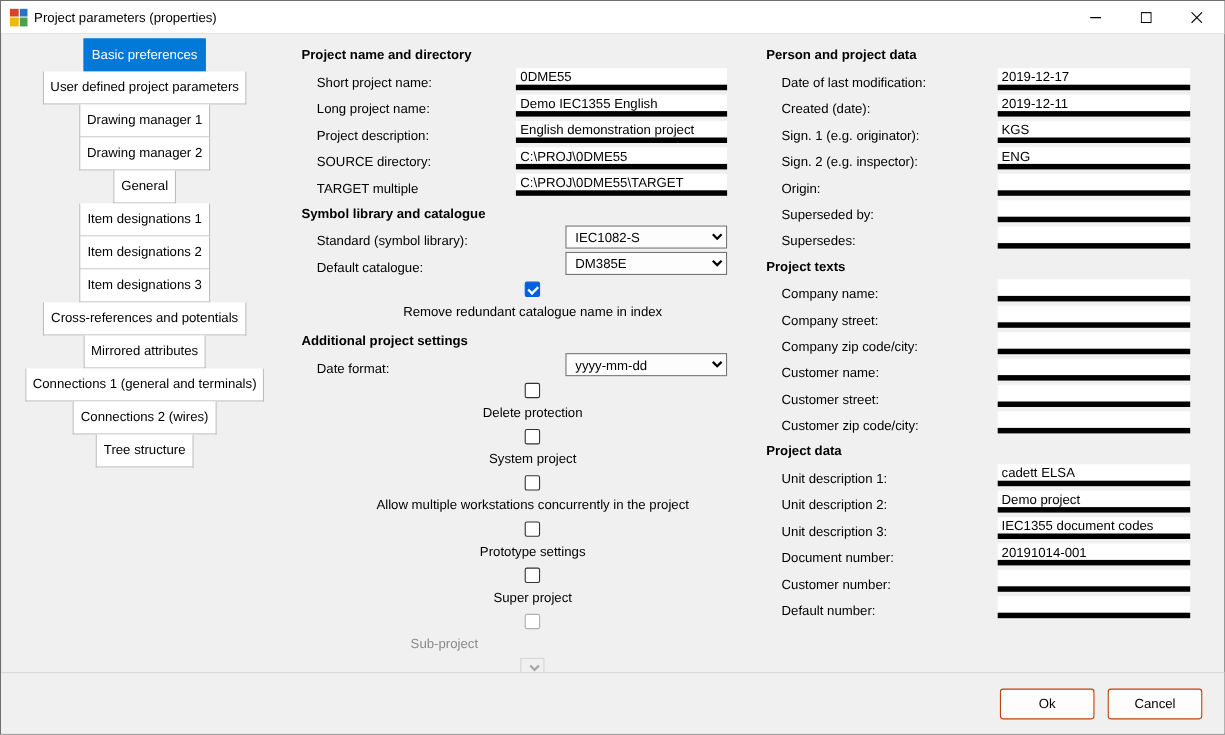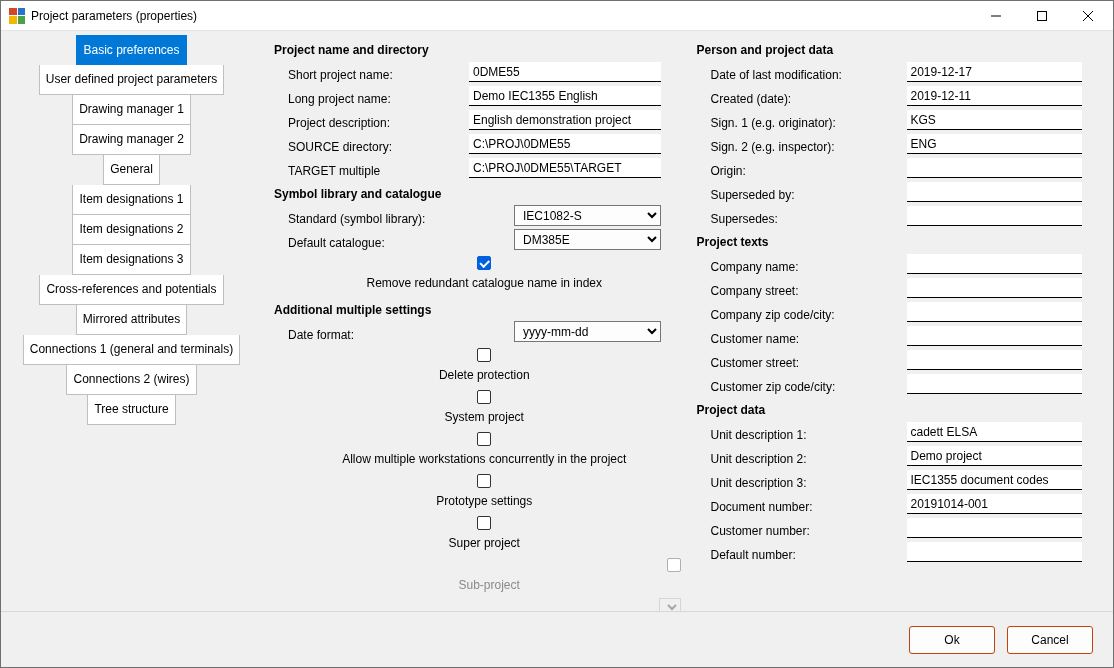--- a/index.html
+++ b/index.html
@@ -79,21 +79,21 @@
     display:flex; align-items:flex-end;
     min-height: 22px;
     padding: 1px 0 1px 18px;
     gap: 6px;
   }
   .row .lbl { width: 175px; }
   .row .lbl2 { width: 155px; }
   .row input[type=text], .row select {
     height: 20px;
     border: none;
-    border-bottom: 1px solid #000000;
+    border-bottom: 5px solid #000000;
     background: #fff;
     padding: 0 4px;
     font: inherit;
     outline: none;
   }
   .row input.mid { width: 192px; }
   .row input.wide { width: 175px; }
   .row select {
     width: 147px;
     border: 1px solid #767676;
@@ -116,21 +116,21 @@
   }
   .checkbox.checked {
     background:#0060df; border-color:#0060df;
   }
   .checkbox.checked::after {
     content:""; width:4px; height:7px;
     border:solid #fff; border-width:0 2px 2px 0;
     transform: rotate(45deg) translateY(-1px);
   }
   .checkbox.disabled { border-color:#b0b0b0; }
-  .chk-row.disabled { color:#8a8a8a;align-items:flex-end; }
+  .chk-row.disabled { color:#8a8a8a; }
   .chk-row select.disabled { background:#f0f0f0; color:#888; }
   .footer {
     height: 56px;
     border-top: 1px solid #d8d8d8;
     display:flex; align-items:center; justify-content:flex-end;
     gap: 12px;
     padding: 0 20px;
     background:#f0f0f0;
   }
   .footer button, .footer .btn {
@@ -226,21 +226,21 @@
         <div class="row">
             <span class="lbl" style="width:220px">Default catalogue:</span>
             <select><option>DM385E</option></select>
           </div>
         <div class="chk-row">
             <div class="checkbox checked"></div>
             <span>Remove redundant catalogue name in index</span>
           </div>
 
         <div style="height:8px"></div>
-        <div class="section-title">Additional multiple settings</div>
+        <div class="section-title">Additional project settings</div>
         <div class="row">
             <span class="lbl" style="width:220px">Date format:</span>
             <select><option>yyyy-mm-dd</option></select>
           </div>
         <div class="chk-row">
             <div class="checkbox"></div>
             <span>Delete protection</span>
           </div>
         <div class="chk-row">
             <div class="checkbox"></div>

